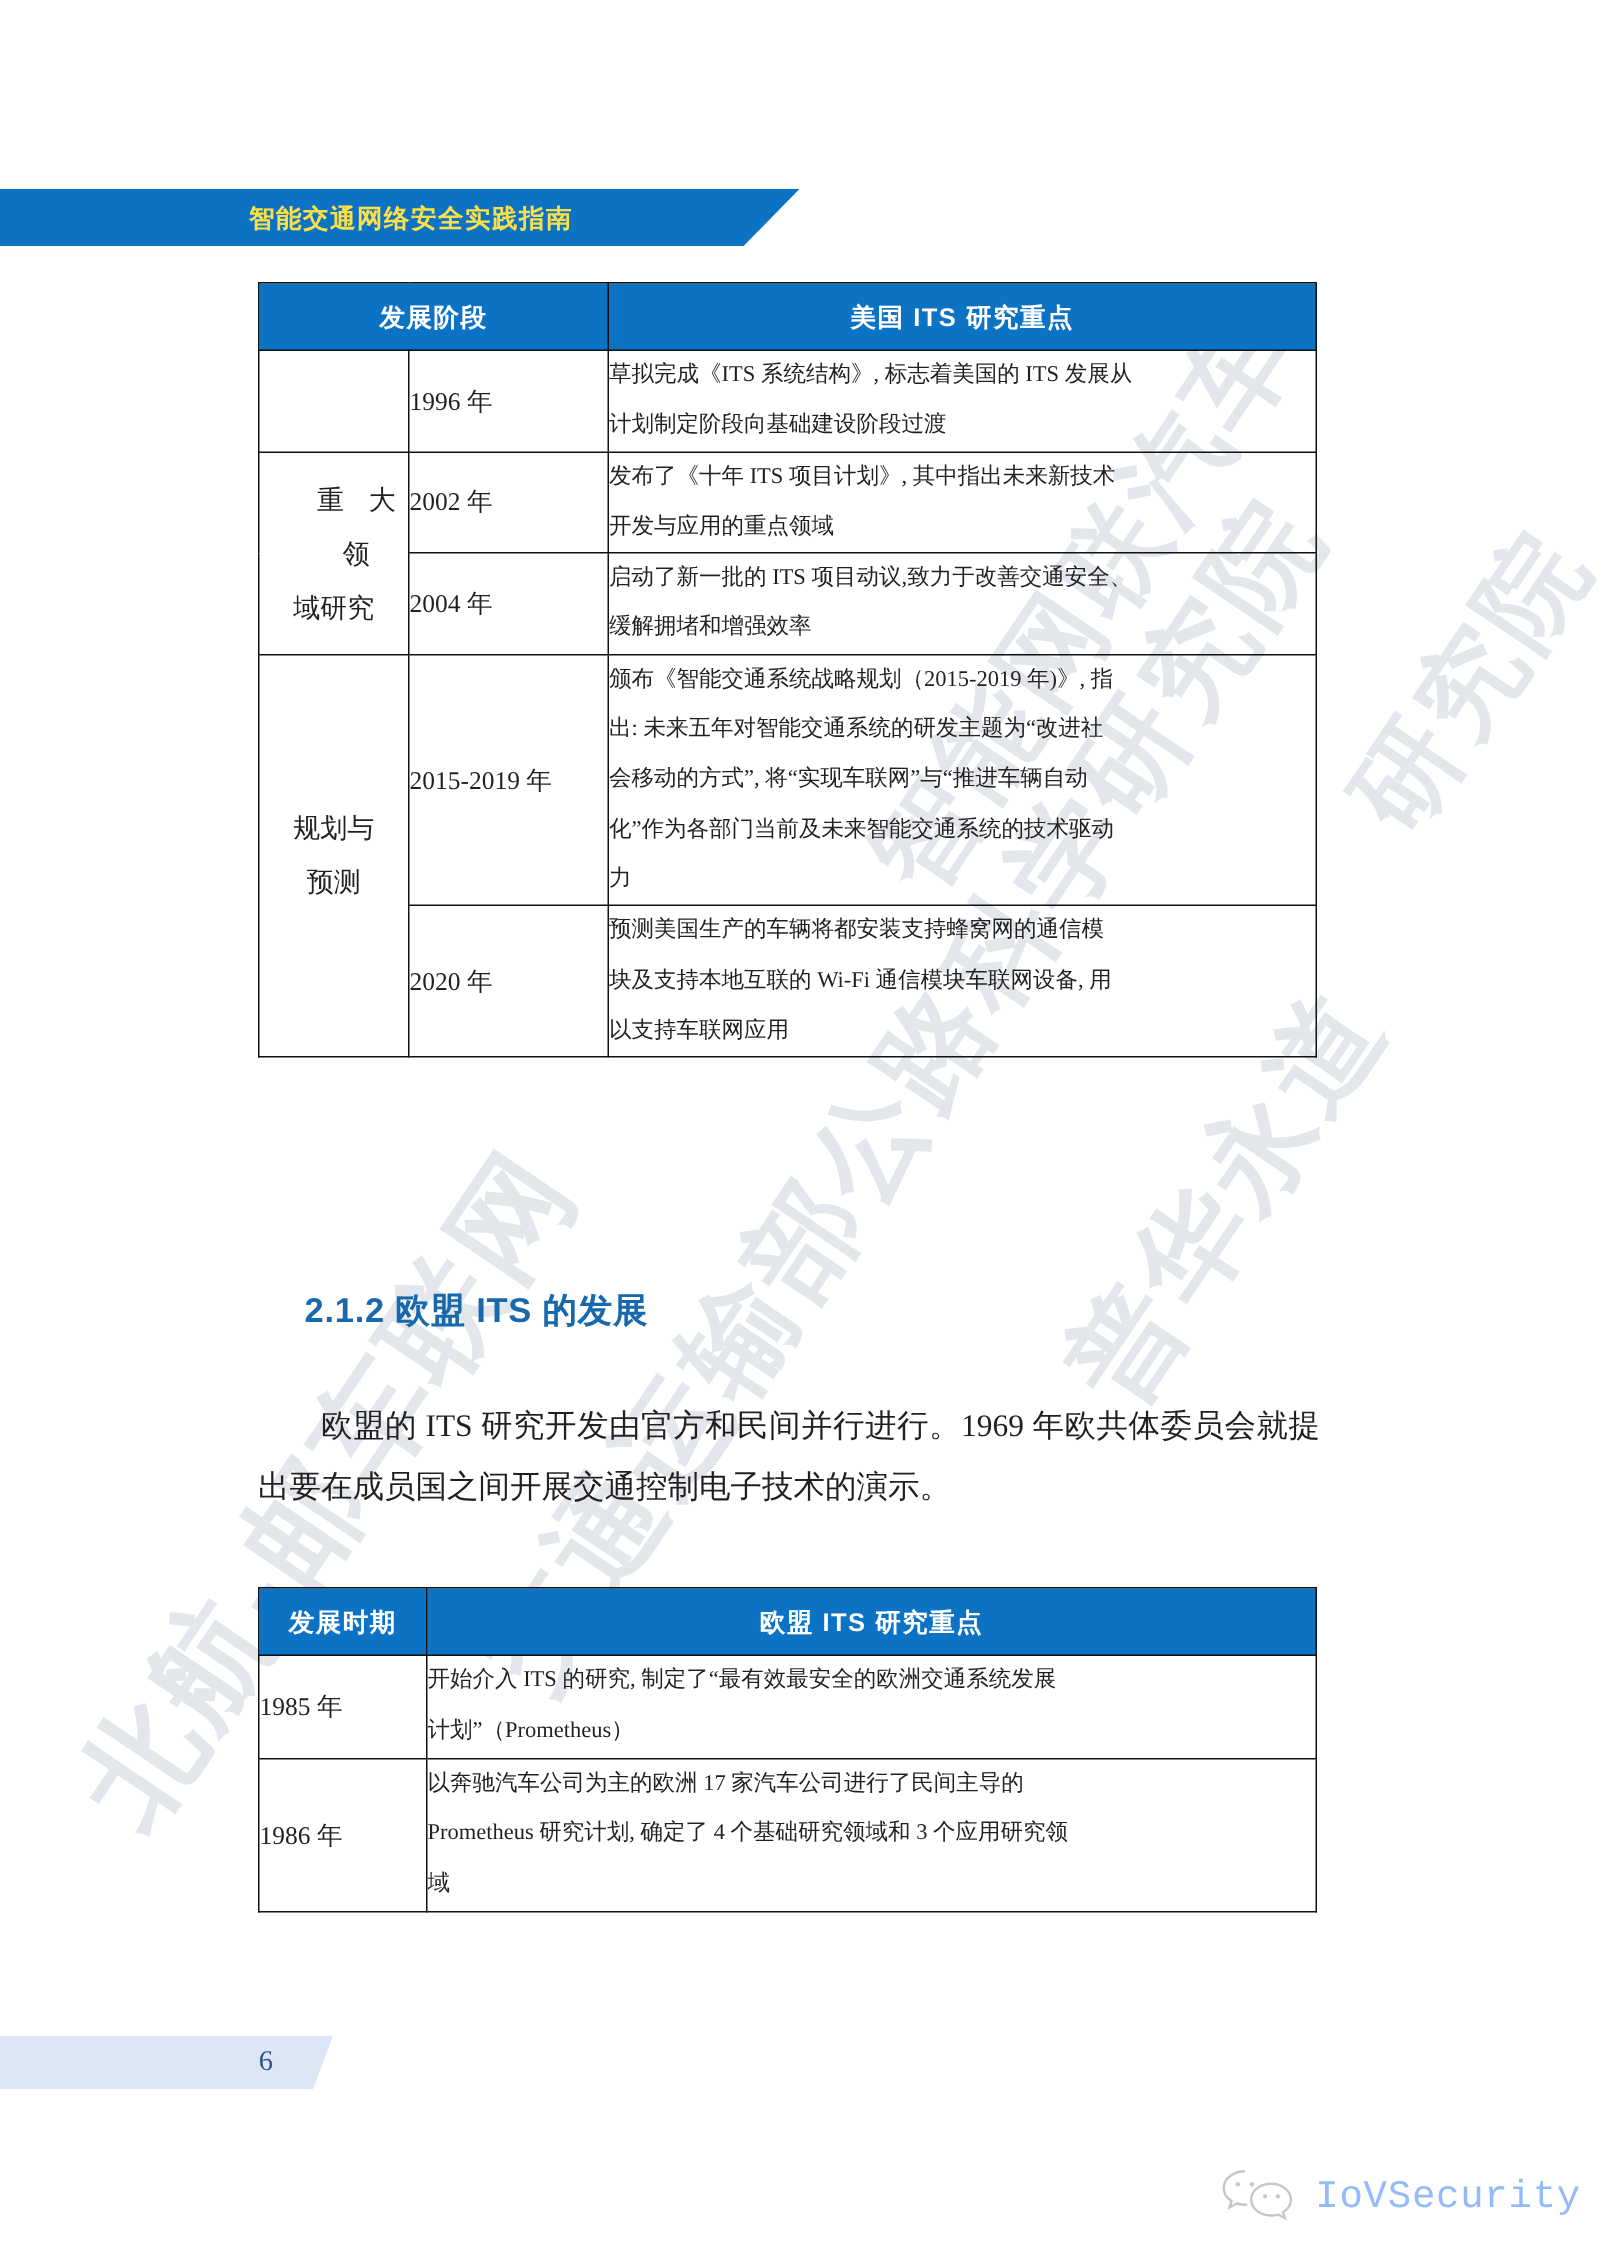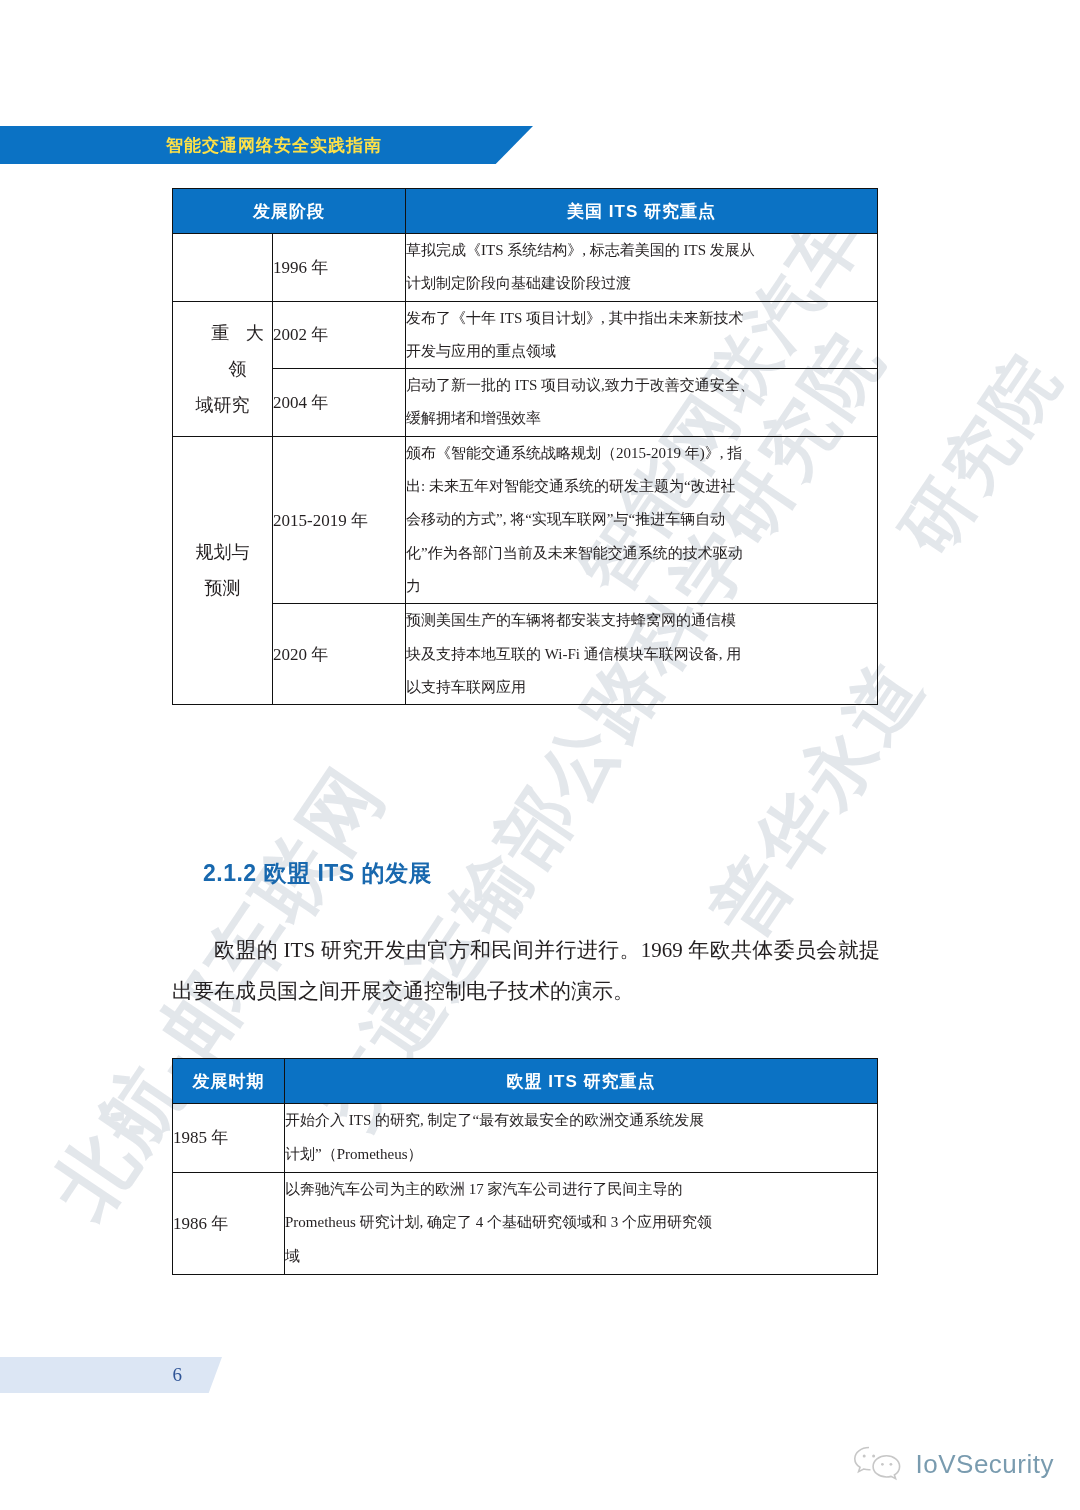--- a/index.html
+++ b/index.html
@@ -176,23 +176,23 @@
   #brand {
     position: absolute;
     right: 26px;
     bottom: 26px;
     display: flex;
     align-items: center;
     gap: 10px;
     opacity: .55;
   }
   #brand .brand-name {
-    font-family: Liberation Sans, sans-serif;
+    font-family: Liberation Mono, monospace;
     font-size: 26px;
-    color: #0c4a6e;
+    color: #3b82f6;
     letter-spacing: .5px;
   }
   #brand svg { display: block; }
 </style>
 </head>
 <body>
 
 <div id="watermark-layer">
   <div class="wm wm-a">北航-邮车联网</div>
   <div class="wm wm-b">交通运输部公路科学研究院</div>

